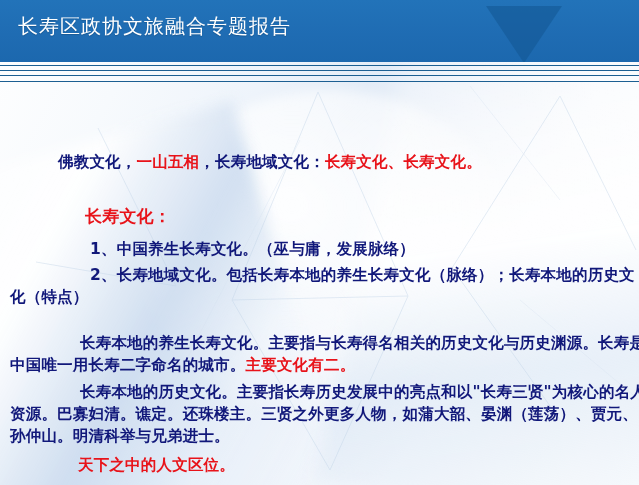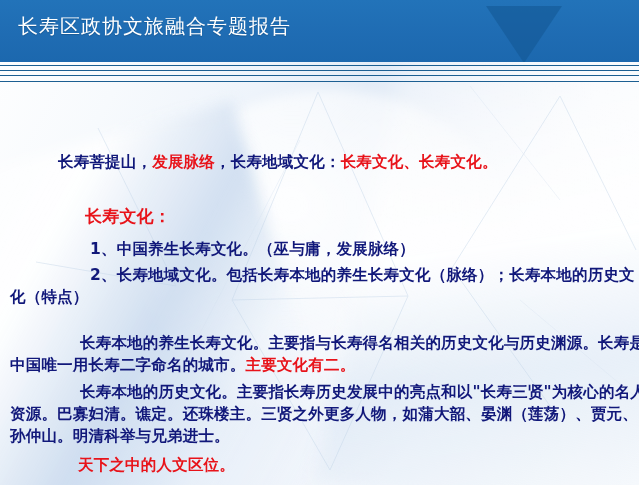--- a/index.html
+++ b/index.html
@@ -212,21 +212,21 @@
   <div class="rules">
     <div class="r r1"></div>
     <div class="r r2"></div>
     <div class="r r3"></div>
     <div class="r r4"></div>
   </div>
 
 
   <div class="body">
 
-    <p class="para p-intro"><span class="blue">长寿菩提山，</span><span class="red">发展脉络</span><span class="blue">，长寿地域文化：</span><span class="red">长寿文化、长寿文化。</span></p>
+    <p class="para p-intro"><span class="blue">佛教文化，</span><span class="red">一山五相</span><span class="blue">，长寿地域文化：</span><span class="red">长寿文化、长寿文化。</span></p>
 
     <p class="para p-cat red">长寿文化：</p>
 
     <p class="para p-item1">1、中国养生长寿文化。（巫与庸，发展脉络）</p>
 
     <p class="para p-item2">2、长寿地域文化。包括长寿本地的养生长寿文化（脉络）；长寿本地的历史文化（特点）</p>
 
     <p class="para p-block1"><span class="blue">长寿本地的养生长寿文化。主要指与长寿得名相关的历史文化与历史渊源。长寿是中国唯一用长寿二字命名的城市。</span><span class="red">主要文化有二。</span></p>
 
     <p class="para p-block2">长寿本地的历史文化。主要指长寿历史发展中的亮点和以"长寿三贤"为核心的名人资源。巴寡妇清。谯定。还珠楼主。三贤之外更多人物，如蒲大韶、晏渊（莲荡）、贾元、孙仲山。明清科举与兄弟进士。</p>

